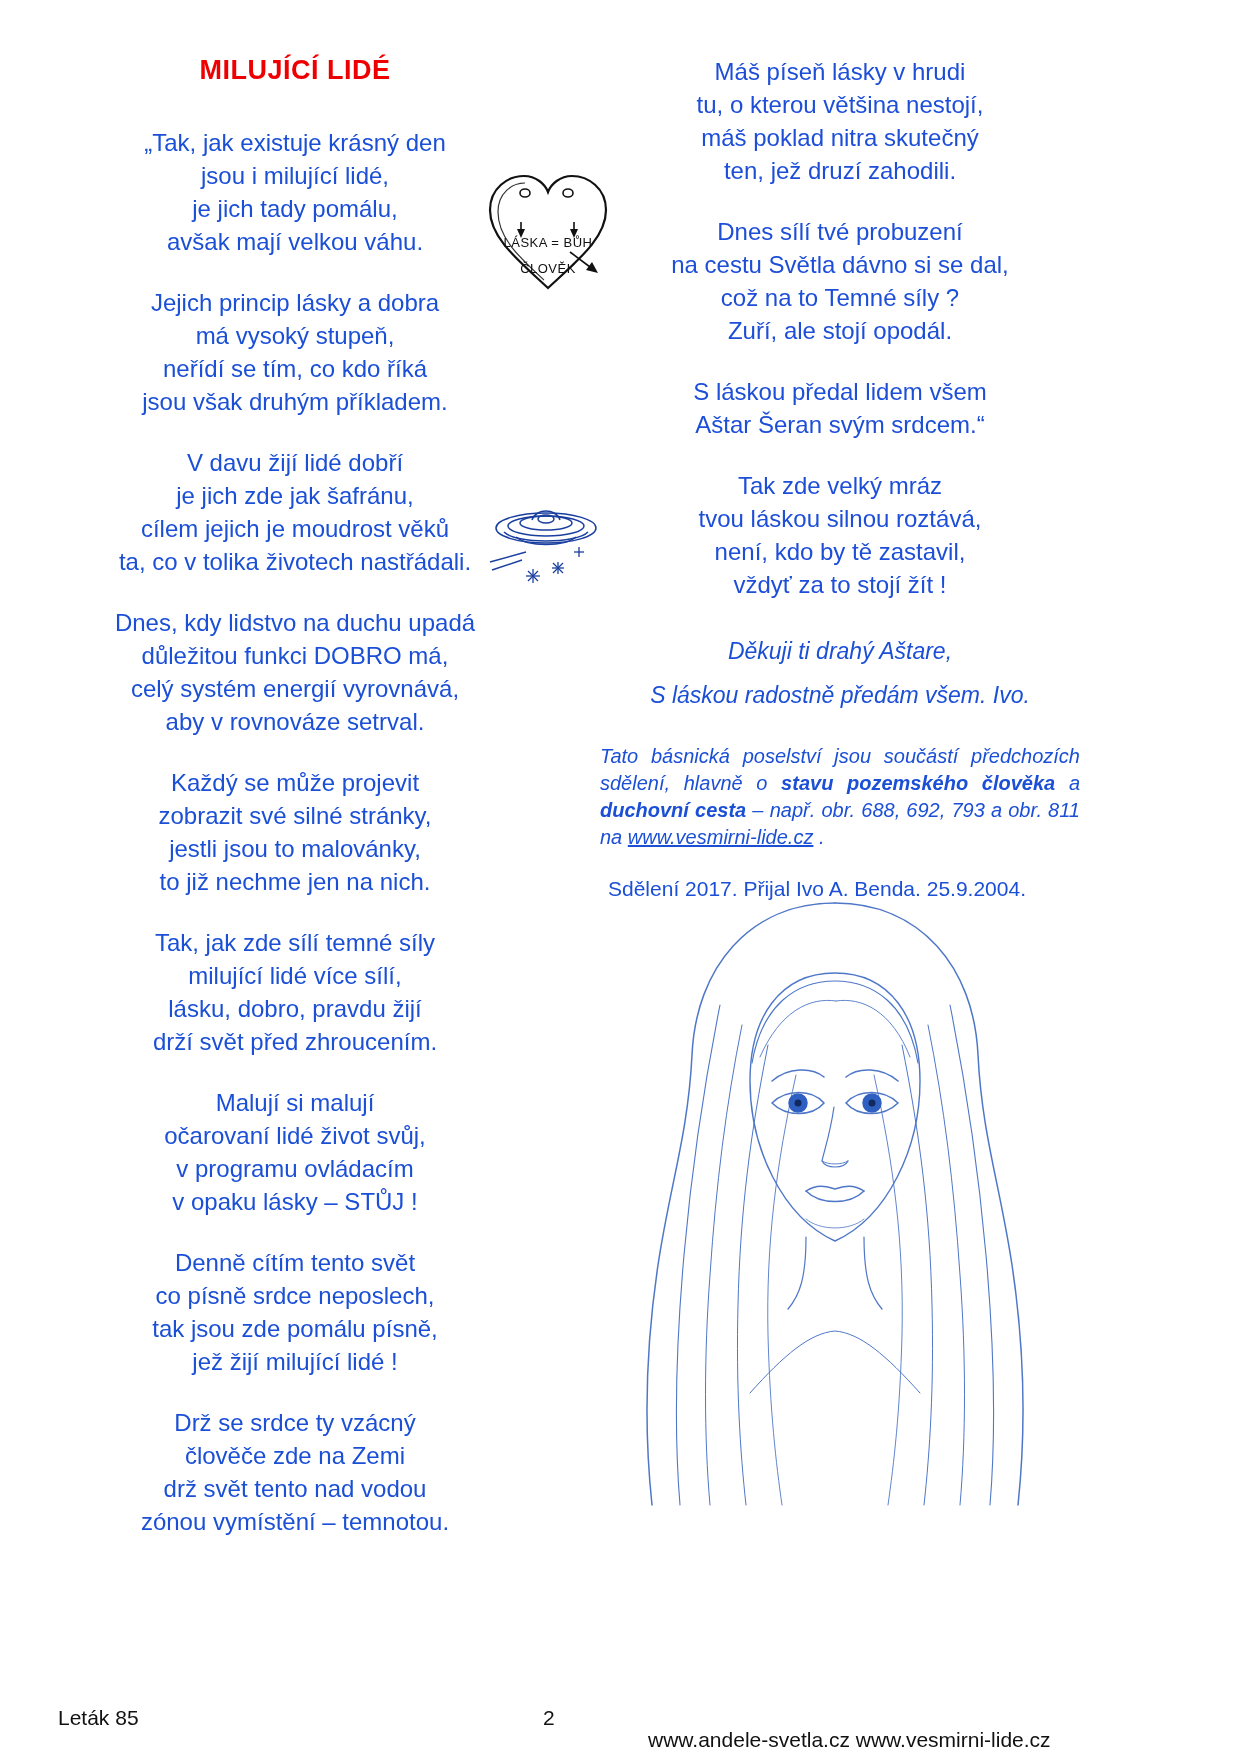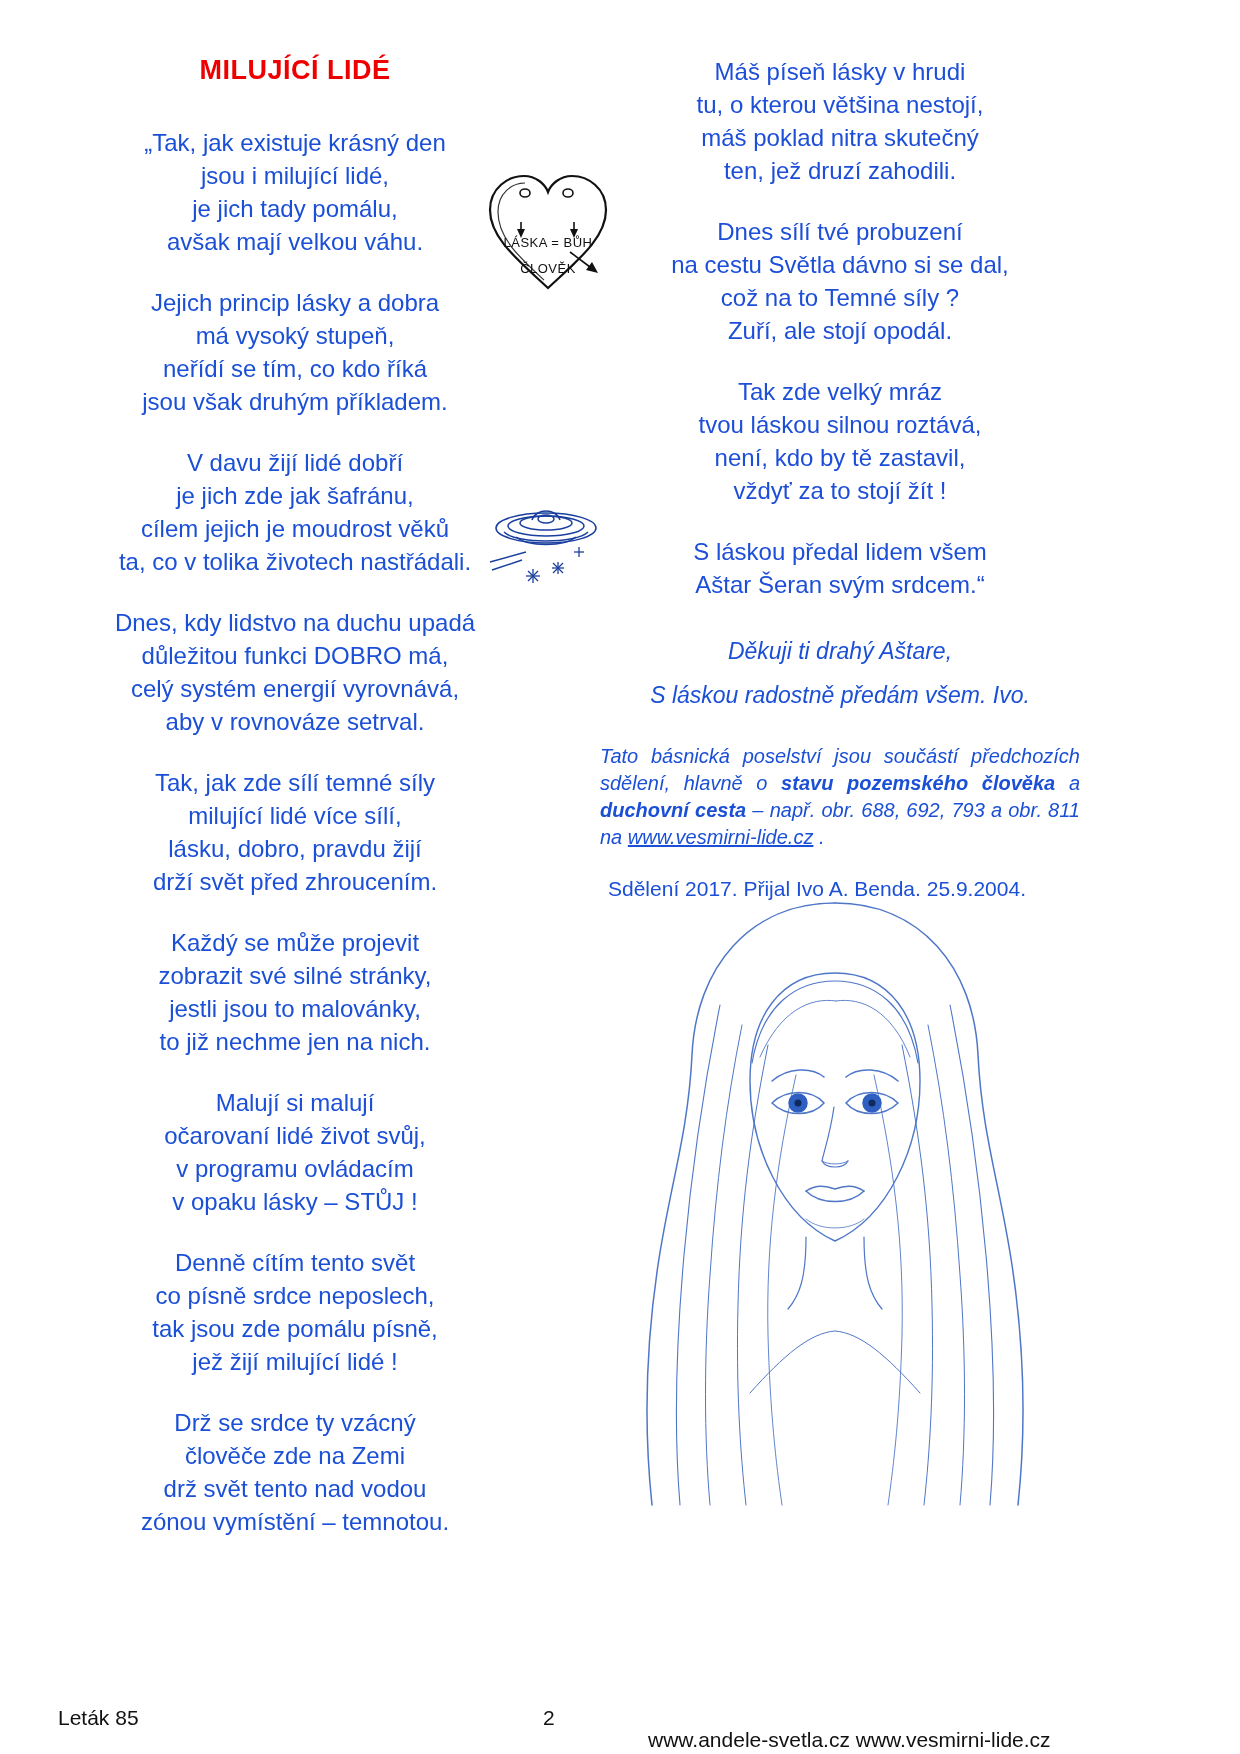--- a/index.html
+++ b/index.html
@@ -150,28 +150,28 @@
 neřídí se tím, co kdo říká
 jsou však druhým příkladem.</p>
     <p class="stanza">V davu žijí lidé dobří
 je jich zde jak šafránu,
 cílem jejich je moudrost věků
 ta, co v tolika životech nastřádali.</p>
     <p class="stanza">Dnes, kdy lidstvo na duchu upadá
 důležitou funkci DOBRO má,
 celý systém energií vyrovnává,
 aby v rovnováze setrval.</p>
+    <p class="stanza">Každý se může projevit
+zobrazit své silné stránky,
+jestli jsou to malovánky,
+to již nechme jen na nich.</p>
     <p class="stanza">Tak, jak zde sílí temné síly
 milující lidé více sílí,
 lásku, dobro, pravdu žijí
 drží svět před zhroucením.</p>
-    <p class="stanza">Každý se může projevit
-zobrazit své silné stránky,
-jestli jsou to malovánky,
-to již nechme jen na nich.</p>
     <p class="stanza">Malují si malují
 očarovaní lidé život svůj,
 v programu ovládacím
 v opaku lásky – STŮJ !</p>
     <p class="stanza">Denně cítím tento svět
 co písně srdce neposlech,
 tak jsou zde pomálu písně,
 jež žijí milující lidé !</p>
     <p class="stanza">Drž se srdce ty vzácný
 člověče zde na Zemi
@@ -181,26 +181,26 @@
 
   <div class="col-right">
     <p class="stanza">Máš píseň lásky v hrudi
 tu, o kterou většina nestojí,
 máš poklad nitra skutečný
 ten, jež druzí zahodili.</p>
     <p class="stanza">Dnes sílí tvé probuzení
 na cestu Světla dávno si se dal,
 což na to Temné síly ?
 Zuří, ale stojí opodál.</p>
+    <p class="stanza">S láskou předal lidem všem
+Aštar Šeran svým srdcem.“</p>
     <p class="stanza">Tak zde velký mráz
 tvou láskou silnou roztává,
 není, kdo by tě zastavil,
 vždyť za to stojí žít !</p>
-    <p class="stanza">S láskou předal lidem všem
-Aštar Šeran svým srdcem.“</p>
 
     <p class="thanks">Děkuji ti drahý Aštare,
 S láskou radostně předám všem. Ivo.</p>
 
     <p class="note"><span>Tato básnická poselství jsou součástí předchozích sdělení, hlavně o </span><b>stavu pozemského člověka</b><span> a </span><b>duchovní cesta</b><span> – např. obr. 688, 692, 793 a obr. 811 na </span><span class="lnk">www.vesmirni-lide.cz</span><span> .</span></p>
 
     <p class="signature">Sdělení 2017.  Přijal Ivo A. Benda. 25.9.2004.</p>
   </div>
 
   <div class="heart-art">

